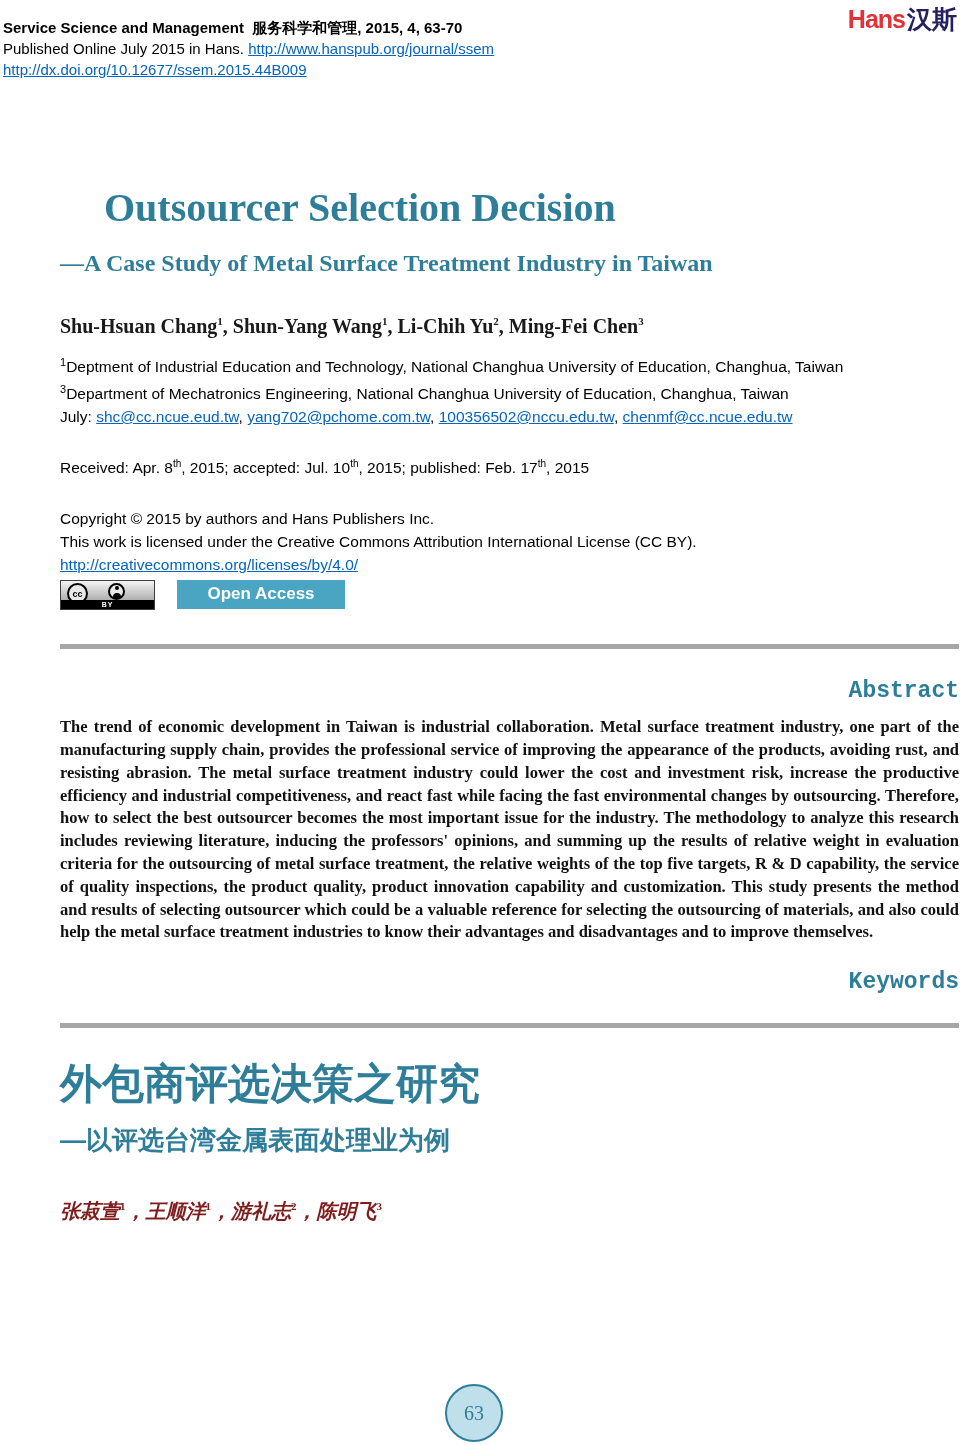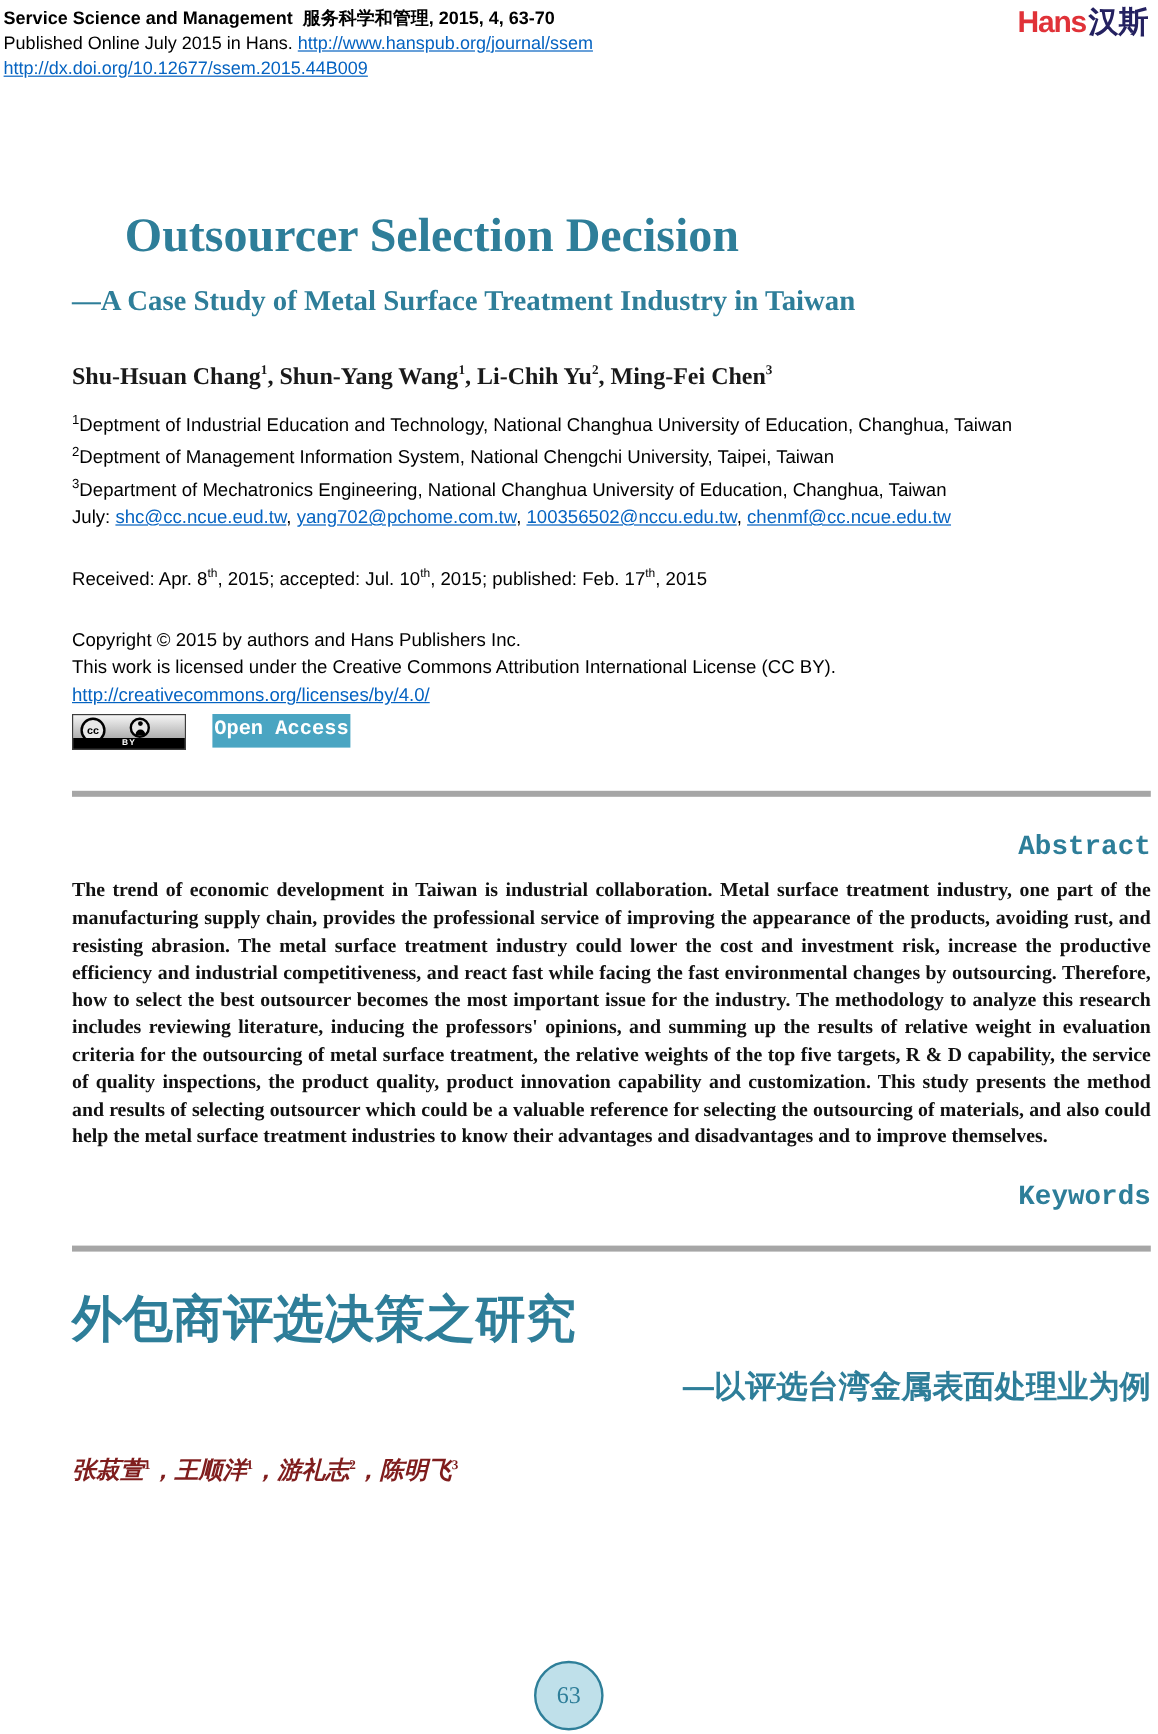--- a/index.html
+++ b/index.html
@@ -10,21 +10,21 @@
     --hans-red:#e03238;
     --hans-navy:#242160;
     --circle-fill:#bfe0ea;
     --circle-border:#2e7f99;
   }
   html,body{margin:0;padding:0;background:#fff;}
   .page{position:relative;width:965px;height:1445px;background:#fff;overflow:hidden;
         font-family:"Liberation Sans",sans-serif;color:#000;}
 
   
-  .hdr{padding:5px 0 0 3px;font-size:15px;line-height:21px;}
+  .hdr{padding:17px 0 0 3px;font-size:15px;line-height:21px;}
   .hdr-line1{font-weight:bold;white-space:pre-wrap;}
   .lnk{color:var(--link-blue);text-decoration:underline;cursor:pointer;}
   .logo{position:absolute;top:6px;right:8px;font-size:25px;line-height:26px;white-space:nowrap;}
   .logo .latin{color:var(--hans-red);font-weight:900;letter-spacing:-1px;}
   .logo .cjk{color:var(--hans-navy);font-weight:bold;margin-left:2px;}
 
   
   .main{margin:0 6px 0 60px;}
   .article-title{margin-top:104px;font-family:"Liberation Serif",serif;font-weight:bold;
                  font-size:40px;line-height:48px;color:var(--teal);margin-left:44px;}
@@ -48,38 +48,38 @@
   .cc-circle{position:absolute;top:2px;left:6px;width:17px;height:17px;border:2px solid #000;
              border-radius:50%;background:#e8e8e8;color:#000;font-weight:bold;font-size:9px;
              display:flex;align-items:center;justify-content:center;}
   .person-circle{position:absolute;top:2px;left:47px;width:13px;height:13px;border:2px solid #000;
                  border-radius:50%;background:#e8e8e8;}
   .person-circle .head{position:absolute;top:1px;left:50%;transform:translateX(-50%);
                        width:4px;height:4px;border-radius:50%;background:#000;}
   .person-circle .torso{position:absolute;bottom:0;left:50%;transform:translateX(-50%);
                         width:8px;height:5px;border-radius:4px 4px 0 0;background:#000;}
   .oa-badge{display:inline-block;margin-left:18px;background:var(--open-access-bg);color:#fff;
-            font-family:Liberation Mono, monospace;font-weight:bold;font-size:17px;
-            padding:4px 1px 5px;vertical-align:top;cursor:pointer;}
+            font-family:Liberation Sans, sans-serif;font-weight:bold;font-size:17px;
+            padding:4px 30px 5px;vertical-align:top;cursor:pointer;}
 
   .rule{height:5px;background:var(--rule-gray);border:none;}
   .rule-top{margin-top:32px;}
   .rule-bottom{margin-top:26px;}
 
   .sec-h{margin-top:28px;font-family:Liberation Mono, monospace;font-weight:bold;
          font-size:23px;line-height:29px;color:var(--teal);text-align:right;}
   .abstract-body{margin-top:10px;font-family:"Liberation Serif",serif;font-weight:bold;
                  font-size:16.5px;line-height:22.8px;text-align:justify;color:#111;}
   .keywords-h{margin-top:24px;}
   .keywords-body{margin-top:12px;font-family:"Liberation Serif",serif;font-weight:bold;
                  font-size:17px;line-height:23px;color:#111;}
 
   
   .zh-title{margin-top:28px;font-weight:bold;font-size:42px;line-height:55px;color:var(--teal);}
-  .zh-subtitle{margin-top:12px;font-weight:bold;font-size:26px;line-height:34px;color:var(--teal);text-align:right;}
+  .zh-subtitle{margin-top:12px;font-weight:bold;font-size:26px;line-height:34px;color:var(--teal);}
   .zh-authors{margin-top:36px;font-family:"Liberation Serif",serif;font-style:italic;
               font-weight:bold;font-size:20px;line-height:27px;color:#7f1d1d;}
   .zh-authors sup{font-size:11px;font-style:normal;}
 
   
   .page-circle{position:absolute;left:445px;top:1384px;width:58px;height:58px;border-radius:50%;
                background:var(--circle-fill);border:2px solid var(--circle-border);
                box-sizing:border-box;display:flex;align-items:center;justify-content:center;
                font-family:"Liberation Serif",serif;font-size:20px;color:var(--teal);}
 </style>
@@ -99,21 +99,20 @@
 
     <div class="article-title">Outsourcer Selection Decision</div>
     <div class="article-subtitle">—A Case Study of Metal Surface Treatment Industry in Taiwan</div>
 
     <div class="authors">
       <span>Shu-Hsuan Chang</span><sup>1</sup><span>, </span><span>Shun-Yang Wang</span><sup>1</sup><span>, </span><span>Li-Chih Yu</span><sup>2</sup><span>, </span><span>Ming-Fei Chen</span><sup>3</sup>
     </div>
 
     <div class="affil">
       <div><sup>1</sup><span>Deptment of Industrial Education and Technology, National Changhua University of Education, Changhua, Taiwan</span></div>
-      <div><sup>2</sup><span>Deptment of Management Information System, National Chengchi University, Taipei, Taiwan</span></div>
       <div><sup>3</sup><span>Department of Mechatronics Engineering, National Changhua University of Education, Changhua, Taiwan</span></div>
       <div><span>July: </span><span class="lnk">shc@cc.ncue.eud.tw</span><span>, </span><span class="lnk">yang702@pchome.com.tw</span><span>, </span><span class="lnk">100356502@nccu.edu.tw</span><span>, </span><span class="lnk">chenmf@cc.ncue.edu.tw</span></div>
     </div>
 
     <div class="received"><span>Received: Apr. 8</span><sup>th</sup><span>, 2015; accepted: Jul. 10</span><sup>th</sup><span>, 2015; published: Feb. 17</span><sup>th</sup><span>, 2015</span></div>
 
     <div class="copyright">
       <div>Copyright © 2015 by authors and Hans Publishers Inc.</div>
       <div>This work is licensed under the Creative Commons Attribution International License (CC BY).</div>
       <div><span class="lnk">http://creativecommons.org/licenses/by/4.0/</span></div>

